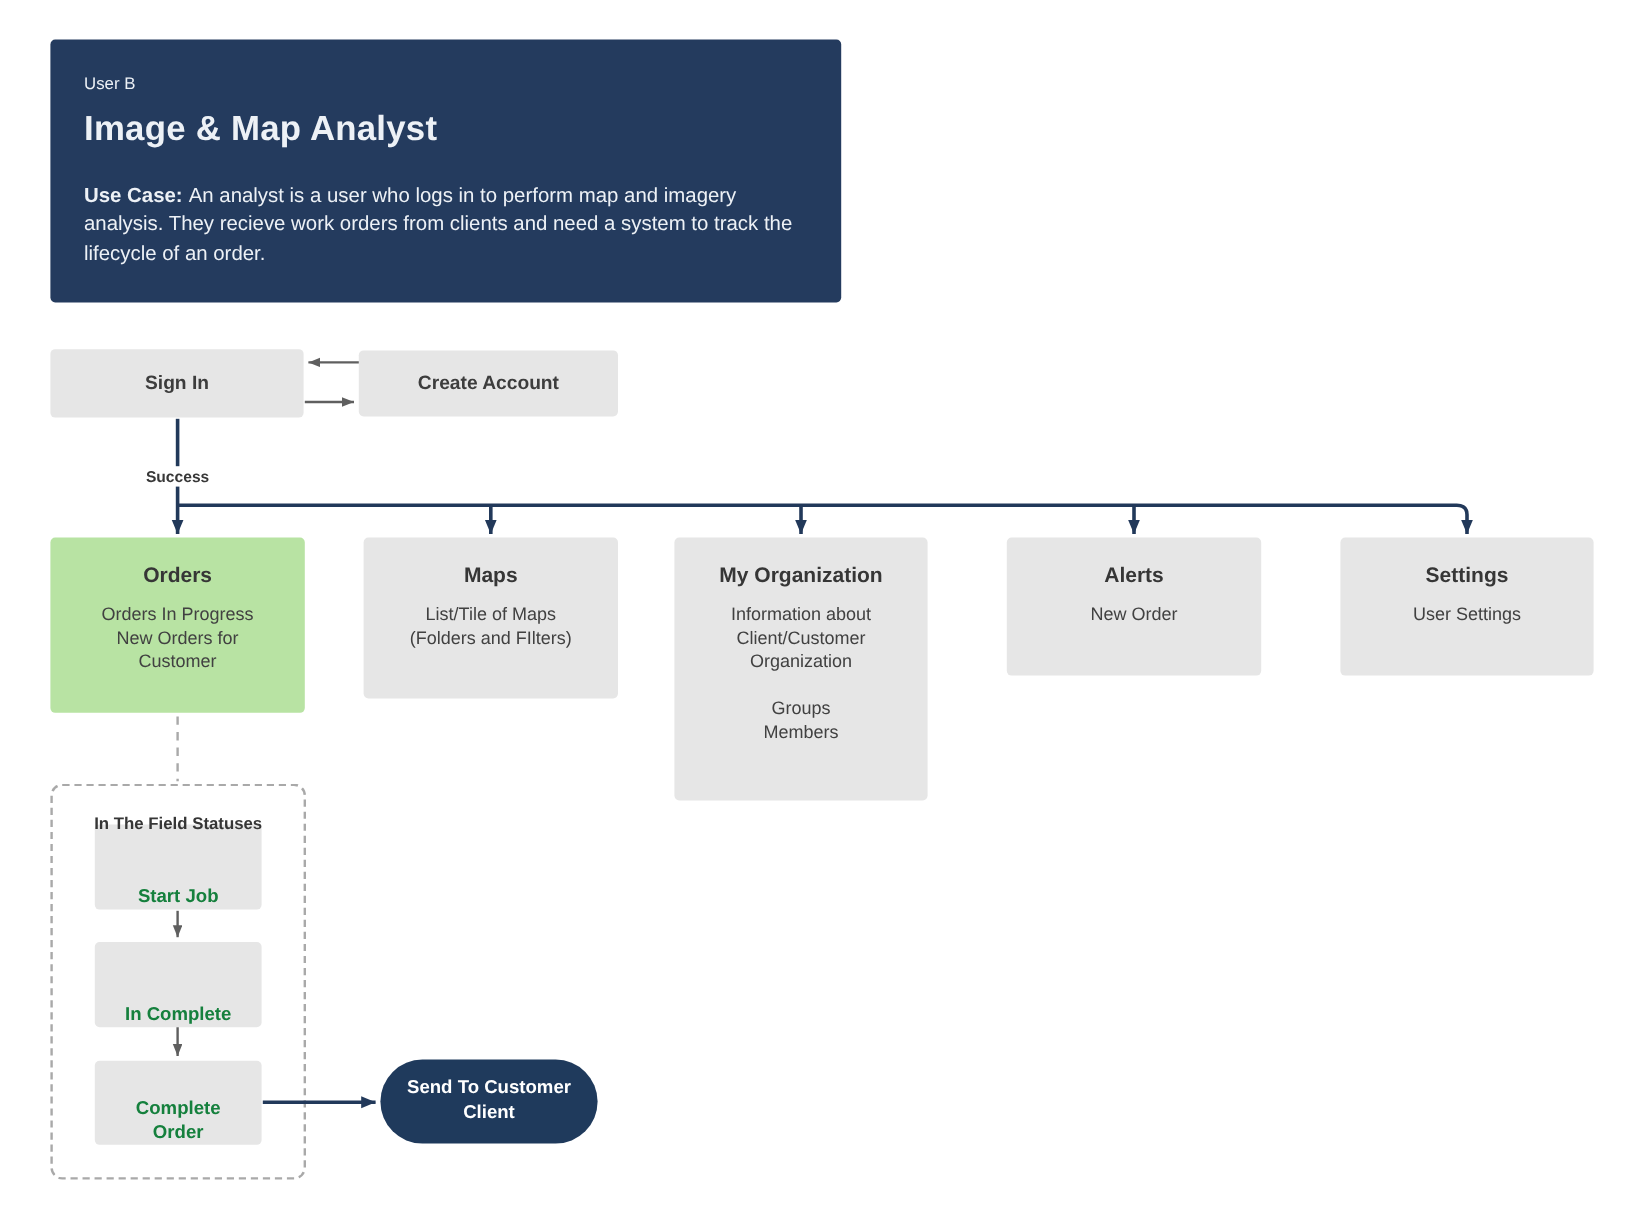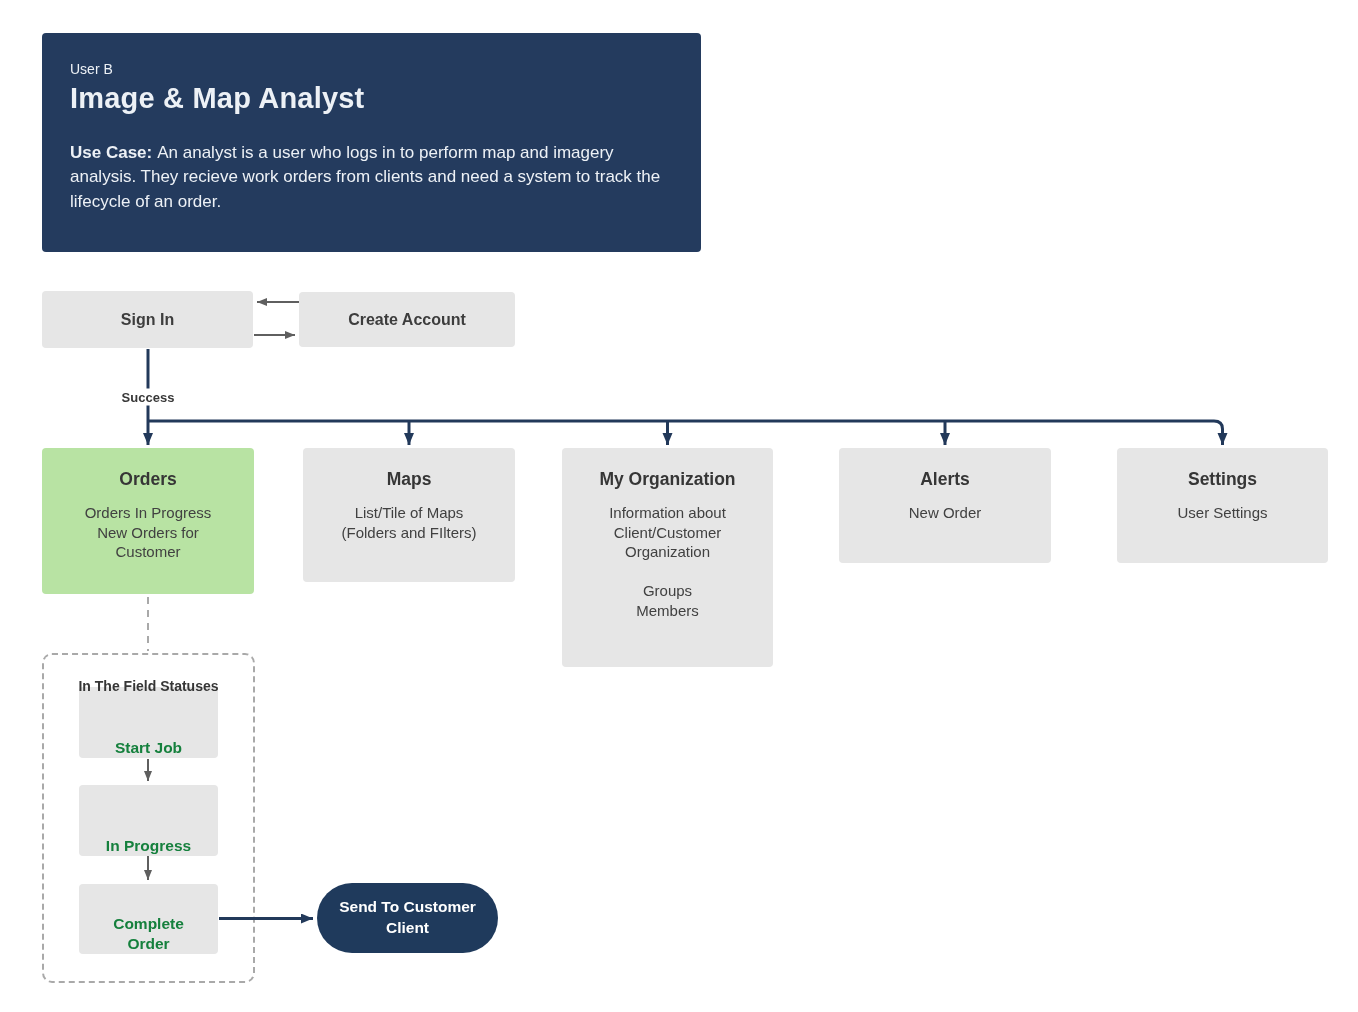--- a/index.html
+++ b/index.html
@@ -14,21 +14,21 @@
   .c-dash { stroke:#a9a9a9; stroke-width:2; fill:none; stroke-dasharray:7 6; }
 
   .node { position:absolute; z-index:1; }
 
   
   .header-panel {
     left:42px; top:33px; width:659px; height:219px;
     background:#243b5e; border-radius:4px; color:#edf1f6; padding:28px 28px;
   }
   .header-user { font-size:14px; font-weight:400; }
-  .header-title { font-size:29px; font-weight:bold; margin-top:5px; letter-spacing:0.2px; }
+  .header-title { font-size:29px; font-weight:bold; margin-top:15px; letter-spacing:0.2px; }
   .header-usecase { margin-top:26px; font-size:17px; line-height:1.43; max-width:615px; }
   .uc-label { font-weight:bold; margin-right:5px; }
 
   
   .gray-box { background:#e6e6e6; border-radius:4px; }
   .auth-box {
     display:flex; align-items:center; justify-content:center;
     font-weight:bold; font-size:16px; color:#3d3d3d;
   }
   .flow-col { text-align:center; padding-top:21px; }
@@ -146,21 +146,21 @@
     <div class="flow-body">User Settings</div>
   </div>
 
   <div class="node field-container"></div>
   <div class="field-label">In The Field Statuses</div>
 
   <div class="node gray-box status-box" style="left:79px; top:687px; width:139px; height:71px;">
     <span>Start Job</span>
   </div>
   <div class="node gray-box status-box" style="left:79px; top:785px; width:139px; height:71px;">
-    <span>In Progress</span>
+    <span>In Complete</span>
   </div>
   <div class="node gray-box status-box" style="left:79px; top:884px; width:139px; height:70px;">
     <span>Complete
 Order</span>
   </div>
 
   <div class="node pill">
     <span>Send To Customer
 Client</span>
   </div>

